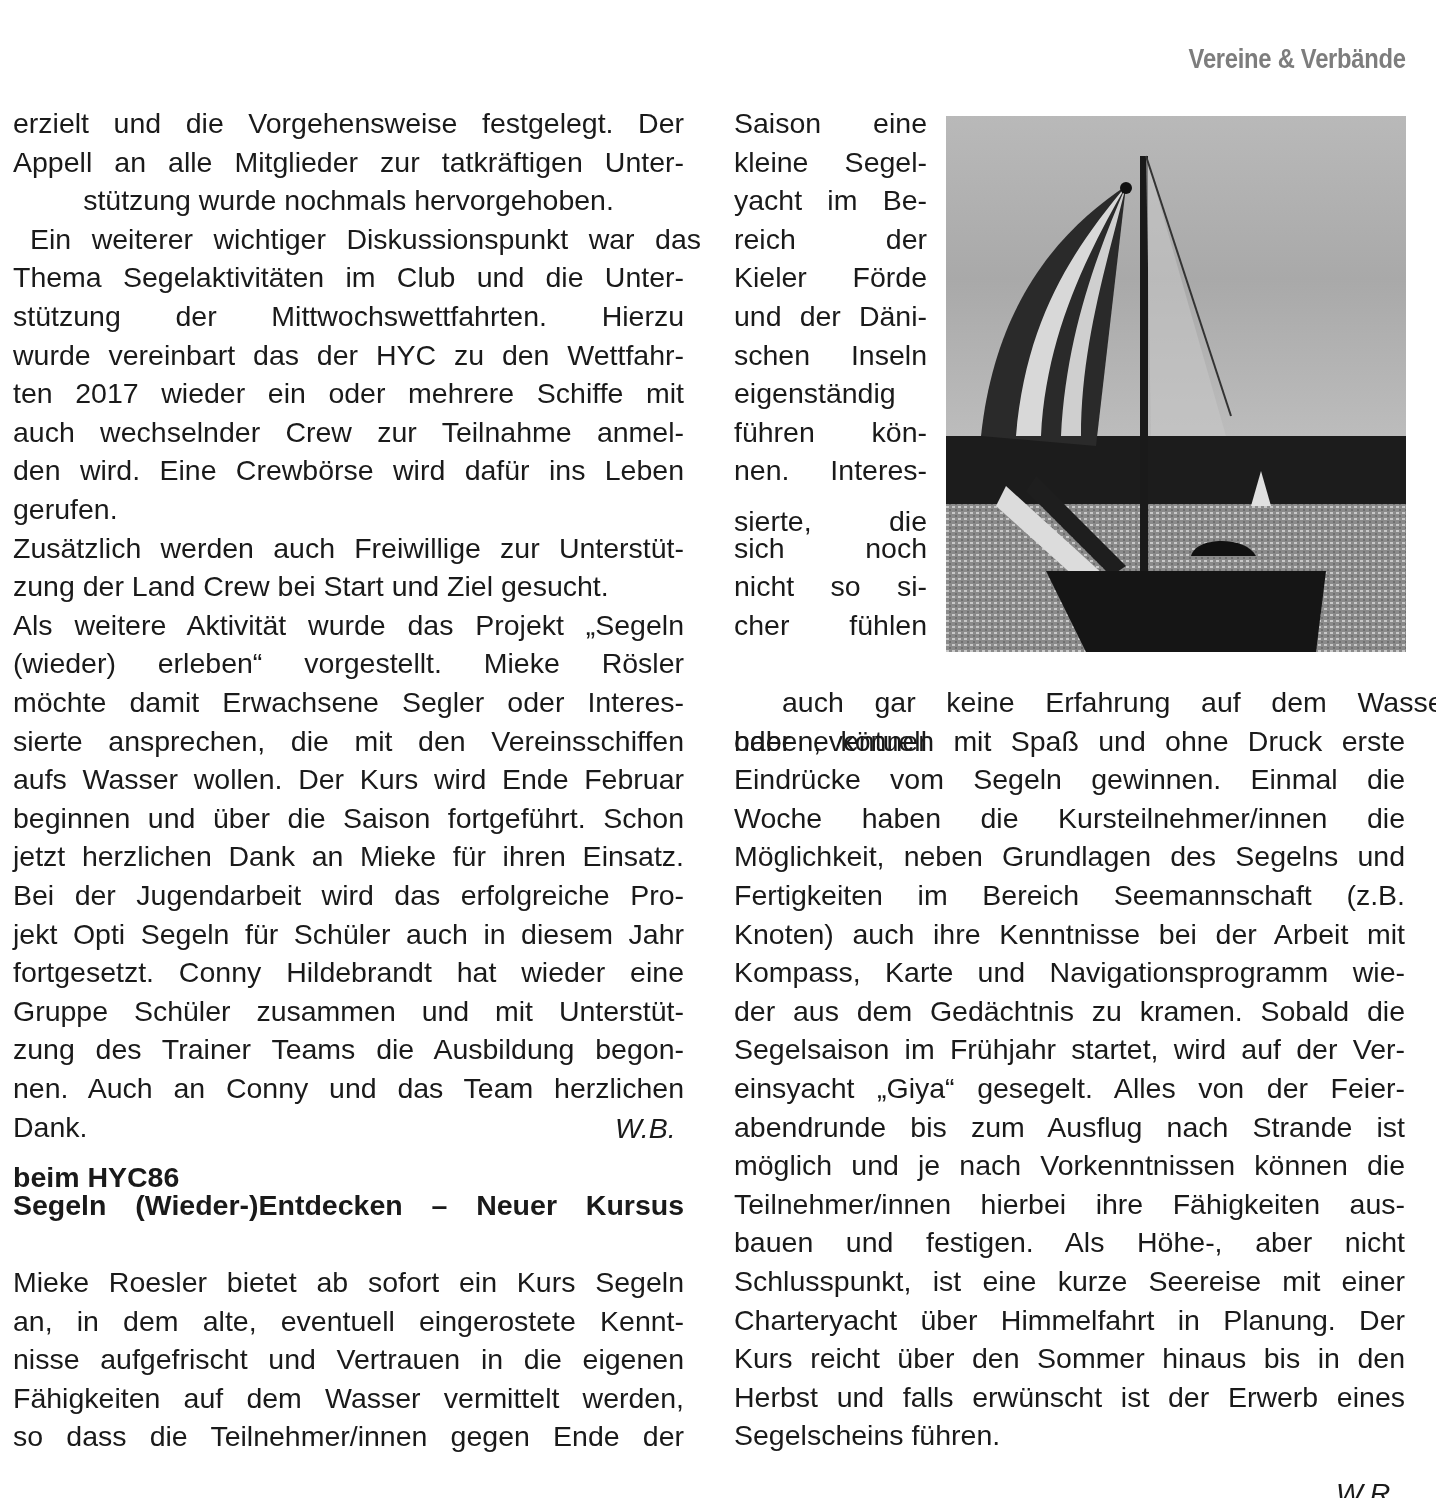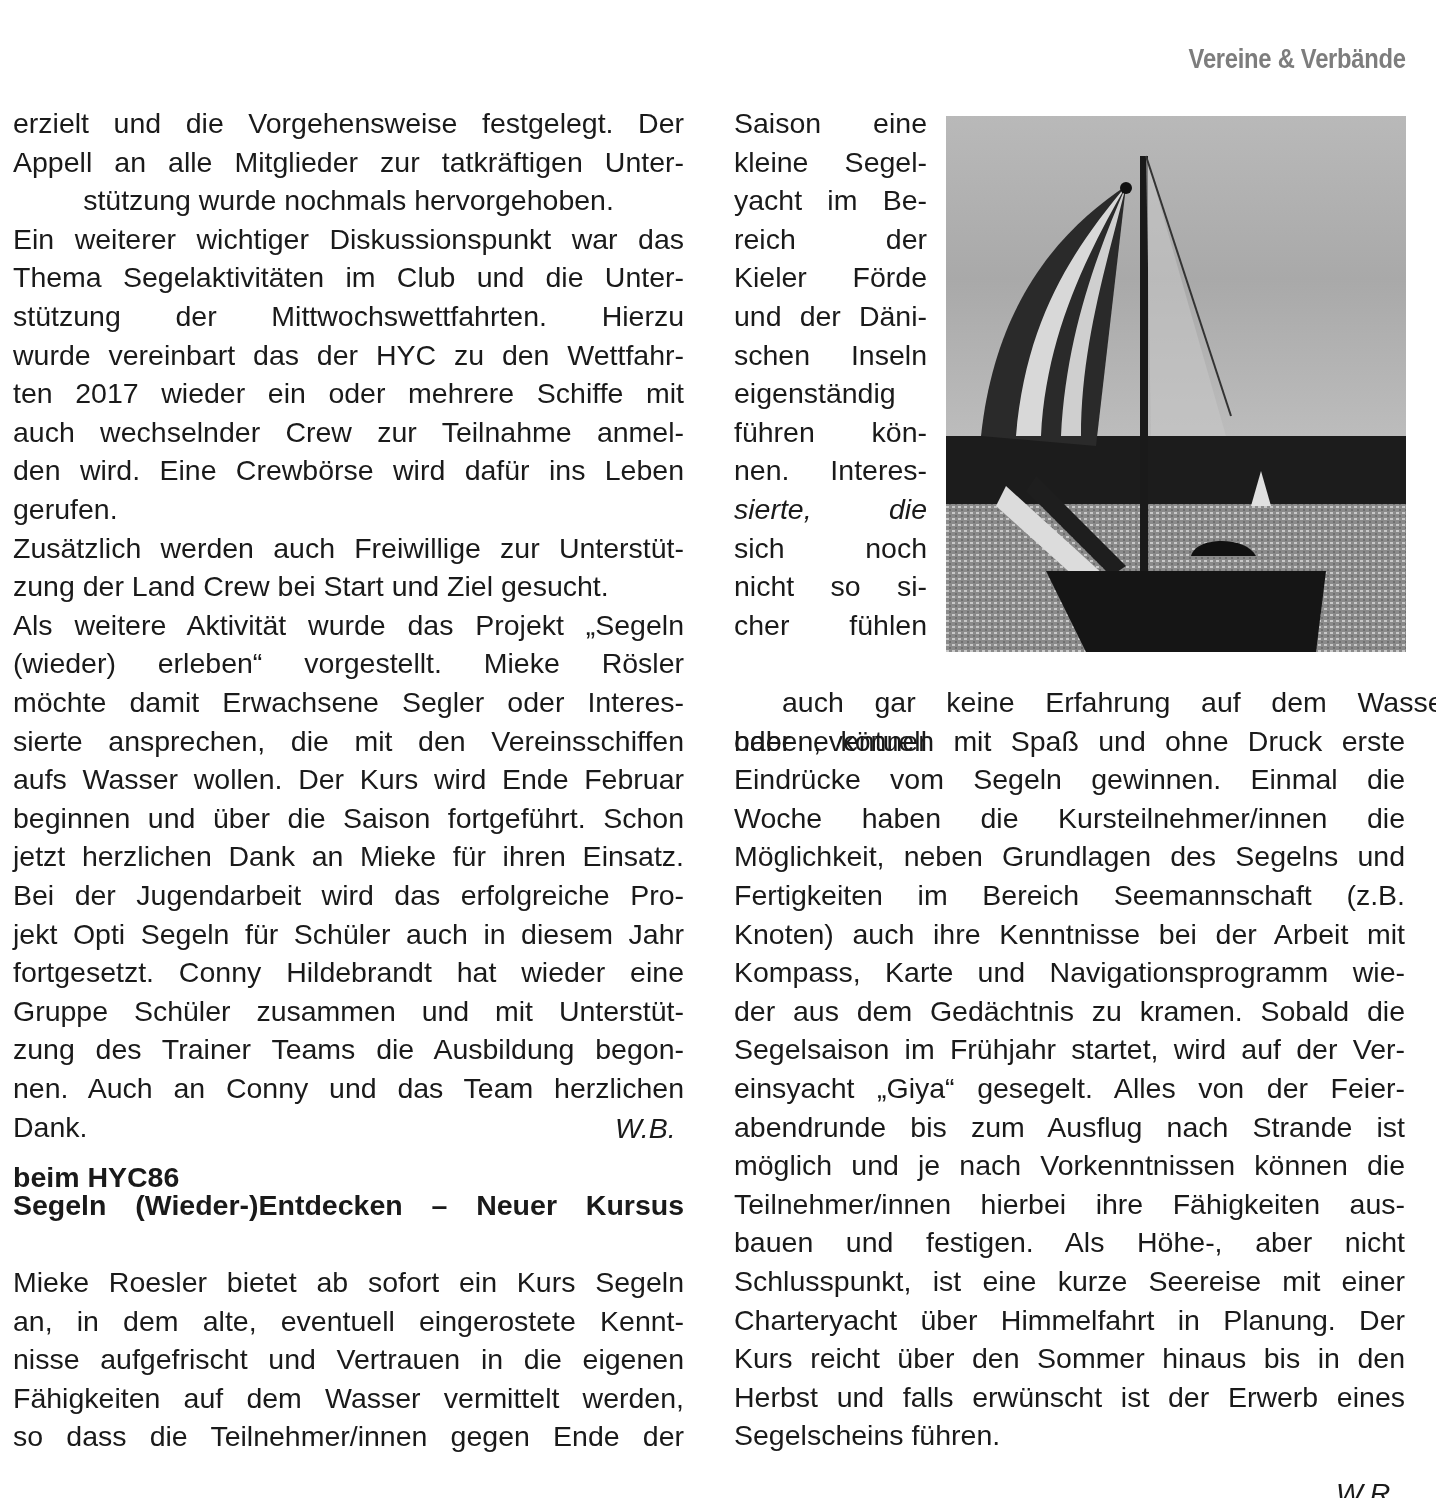--- a/index.html
+++ b/index.html
@@ -19,21 +19,21 @@
   </style>
 </head>
 <body>
 
 <div class="section-label">Vereine &amp; Verbände</div>
 
 <div id="col-left" class="col-left">
     <div class="line j" style="top: 104px;">erzielt und die Vorgehensweise festgelegt. Der</div>
     <div class="line j" style="top: 142.6px;">Appell an alle Mitglieder zur tatkräftigen Unter-</div>
     <div class="line" style="top: 181.2px; text-align: center;">stützung wurde nochmals hervorgehoben.</div>
-    <div class="line j" style="top: 219.8px;">Ein weiterer wichtiger Diskussionspunkt war das</div>
+    <div class="line j" style="top: 219.8px; margin-left: 17px;">Ein weiterer wichtiger Diskussionspunkt war das</div>
     <div class="line j" style="top: 258.4px;">Thema Segelaktivitäten im Club und die Unter-</div>
     <div class="line j" style="top: 297px;">stützung der Mittwochswettfahrten. Hierzu</div>
     <div class="line j" style="top: 335.6px;">wurde vereinbart das der HYC zu den Wettfahr-</div>
     <div class="line j" style="top: 374.2px;">ten 2017 wieder ein oder mehrere Schiffe mit</div>
     <div class="line j" style="top: 412.8px;">auch wechselnder Crew zur Teilnahme anmel-</div>
     <div class="line j" style="top: 451.4px;">den wird. Eine Crewbörse wird dafür ins Leben</div>
     <div class="line" style="top: 490px;">gerufen.</div>
     <div class="line j" style="top: 528.6px;">Zusätzlich werden auch Freiwillige zur Unterstüt-</div>
     <div class="line" style="top: 567.2px;">zung der Land Crew bei Start und Ziel gesucht.</div>
     <div class="line j" style="top: 605.8px;">Als weitere Aktivität wurde das Projekt „Segeln</div>
@@ -62,21 +62,21 @@
     <div class="line j" style="top: 104px;">Saison eine</div>
     <div class="line j" style="top: 142.6px;">kleine Segel-</div>
     <div class="line j" style="top: 181.2px;">yacht im Be-</div>
     <div class="line j" style="top: 219.8px;">reich der</div>
     <div class="line j" style="top: 258.4px;">Kieler Förde</div>
     <div class="line j" style="top: 297px;">und der Däni-</div>
     <div class="line j" style="top: 335.6px;">schen Inseln</div>
     <div class="line j" style="top: 374.2px;">eigenständig</div>
     <div class="line j" style="top: 412.8px;">führen kön-</div>
     <div class="line j" style="top: 451.4px;">nen. Interes-</div>
-    <div class="line j" style="top: 490px; font-style: italic;">sierte, die</div>
+    <div class="line j" style="top: 502px;">sierte, die</div>
     <div class="line j" style="top: 528.6px;">sich noch</div>
     <div class="line j" style="top: 567.2px;">nicht so si-</div>
     <div class="line j" style="top: 605.8px;">cher fühlen</div>
     <div class="line j" style="top: 682px; margin-top: 40px;">oder eventuell</div>
   </div>
 <div id="col-right" class="col-right">
     <div class="line j" style="top: 683px; margin-left: 48px;">auch gar keine Erfahrung auf dem Wasser</div>
     <div class="line j" style="top: 721.6px;">haben, können mit Spaß und ohne Druck erste</div>
     <div class="line j" style="top: 760.2px;">Eindrücke vom Segeln gewinnen. Einmal die</div>
     <div class="line j" style="top: 798.8px;">Woche haben die Kursteilnehmer/innen die</div>

